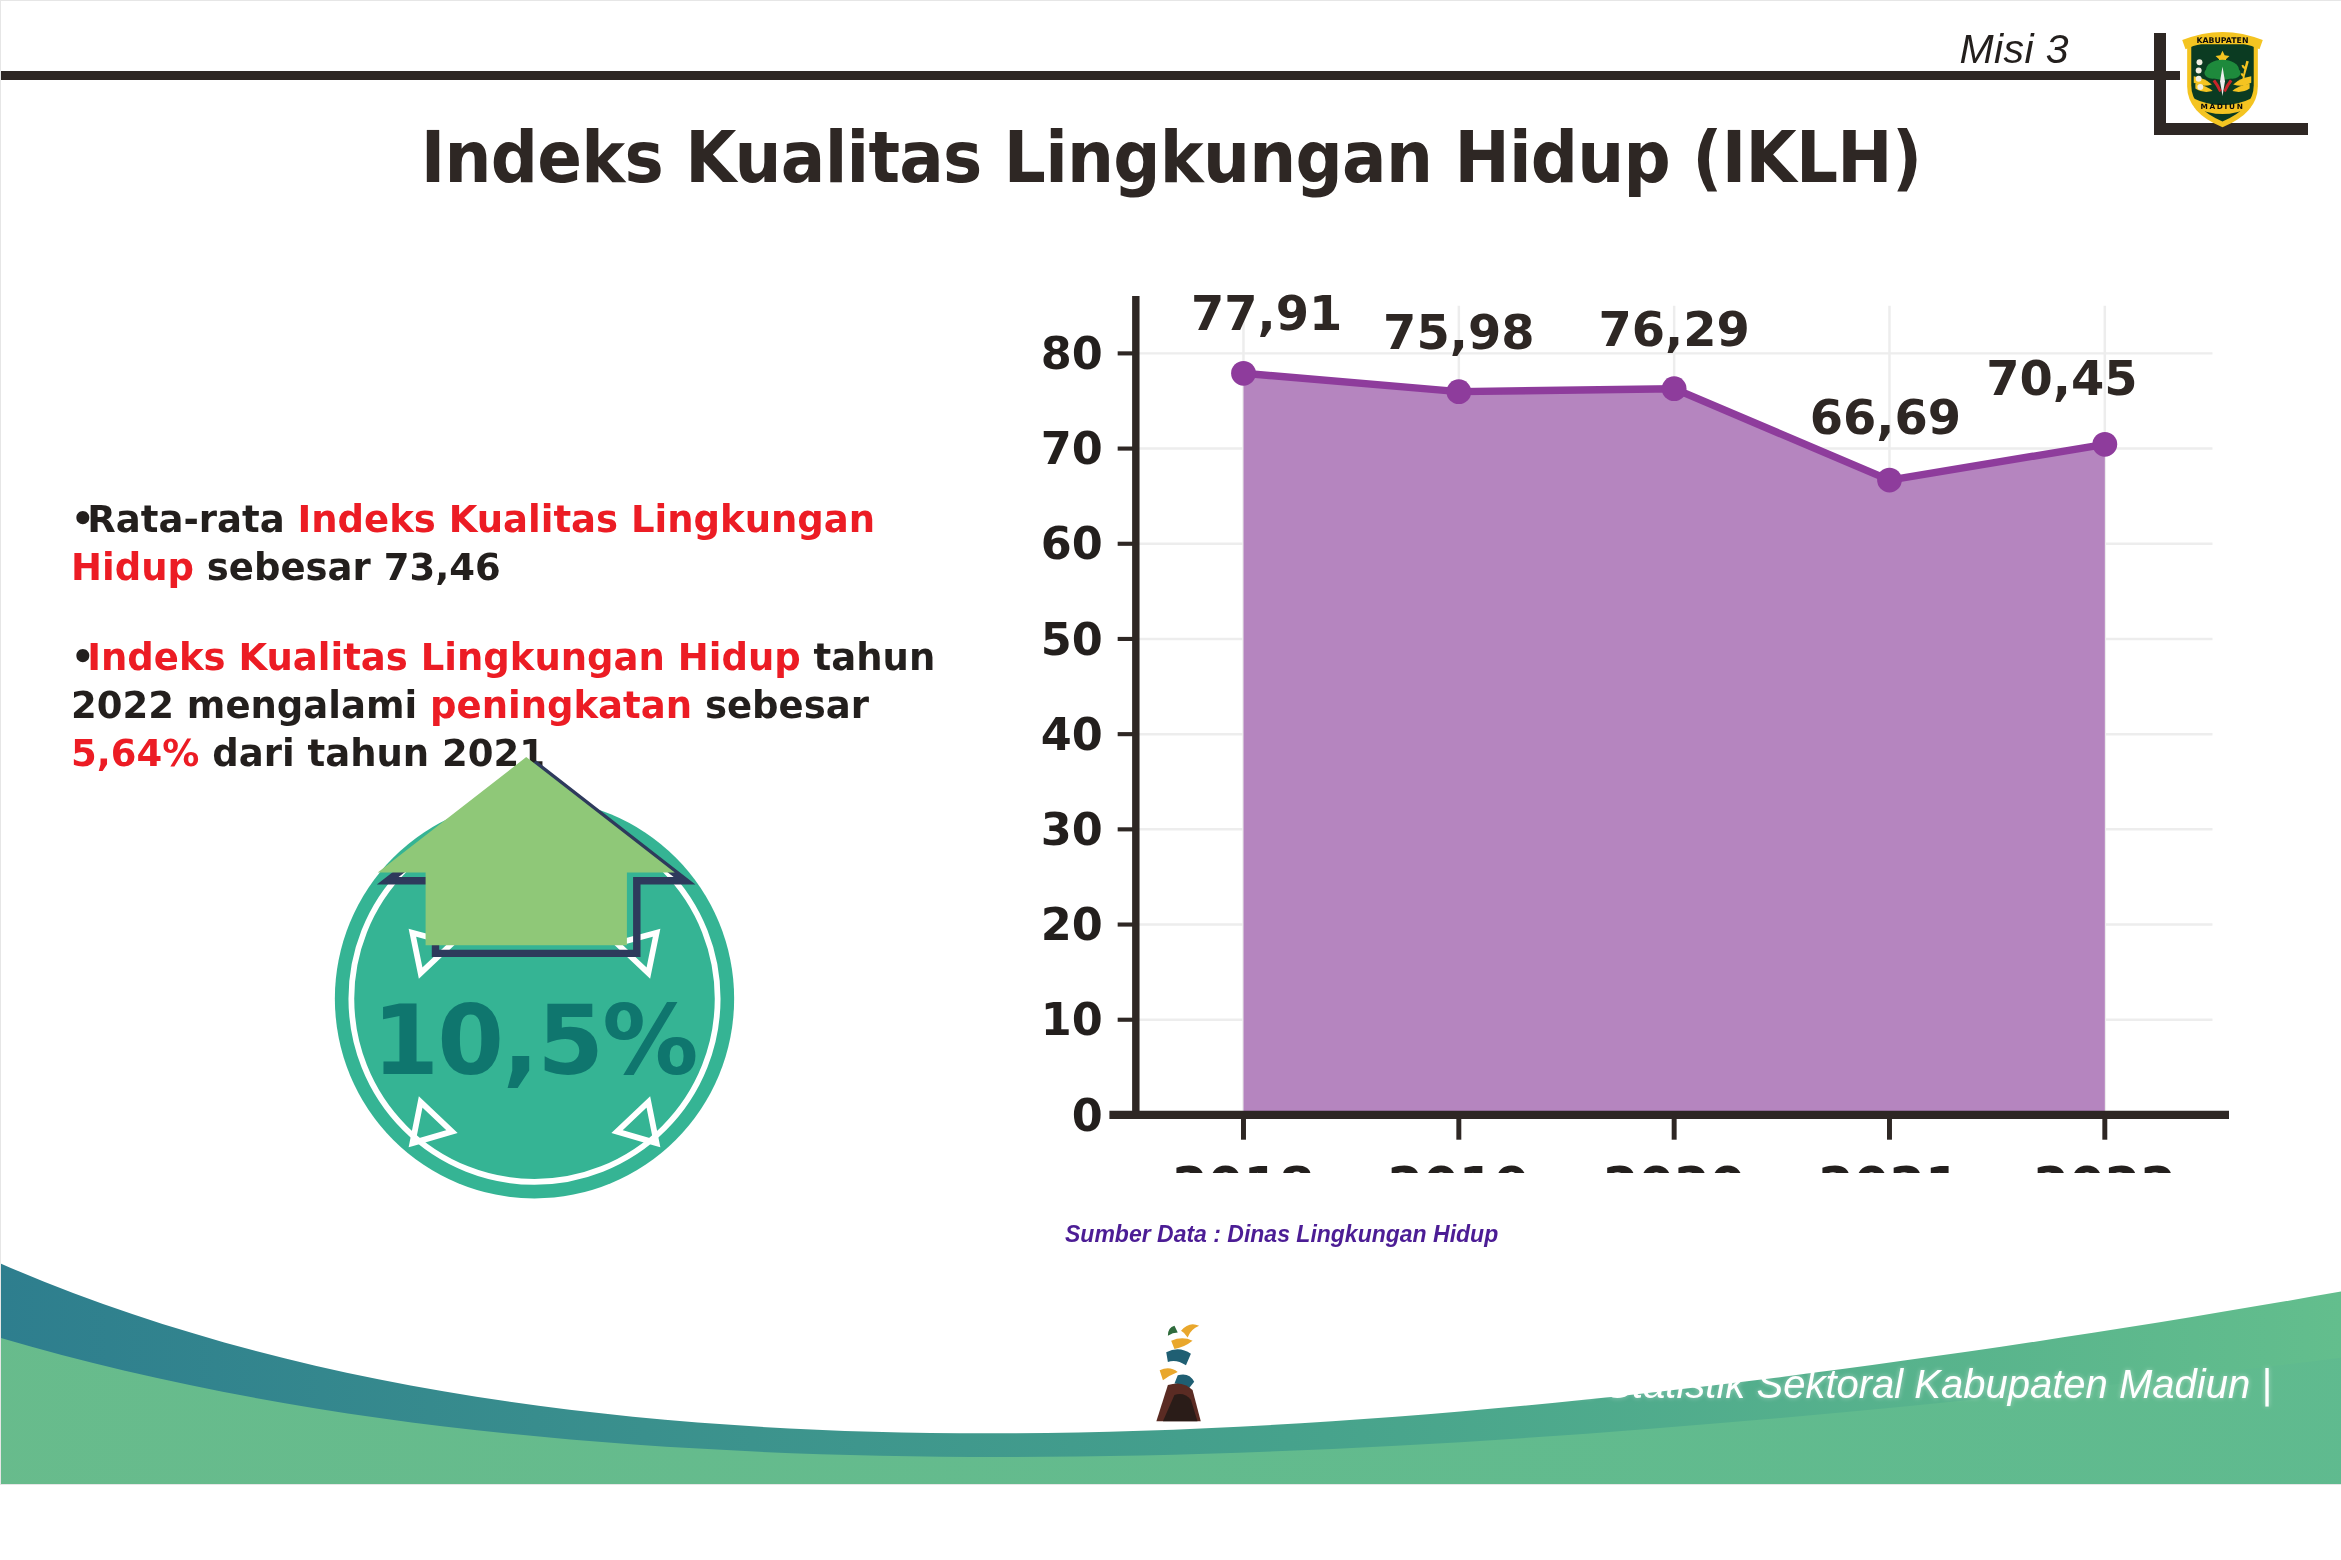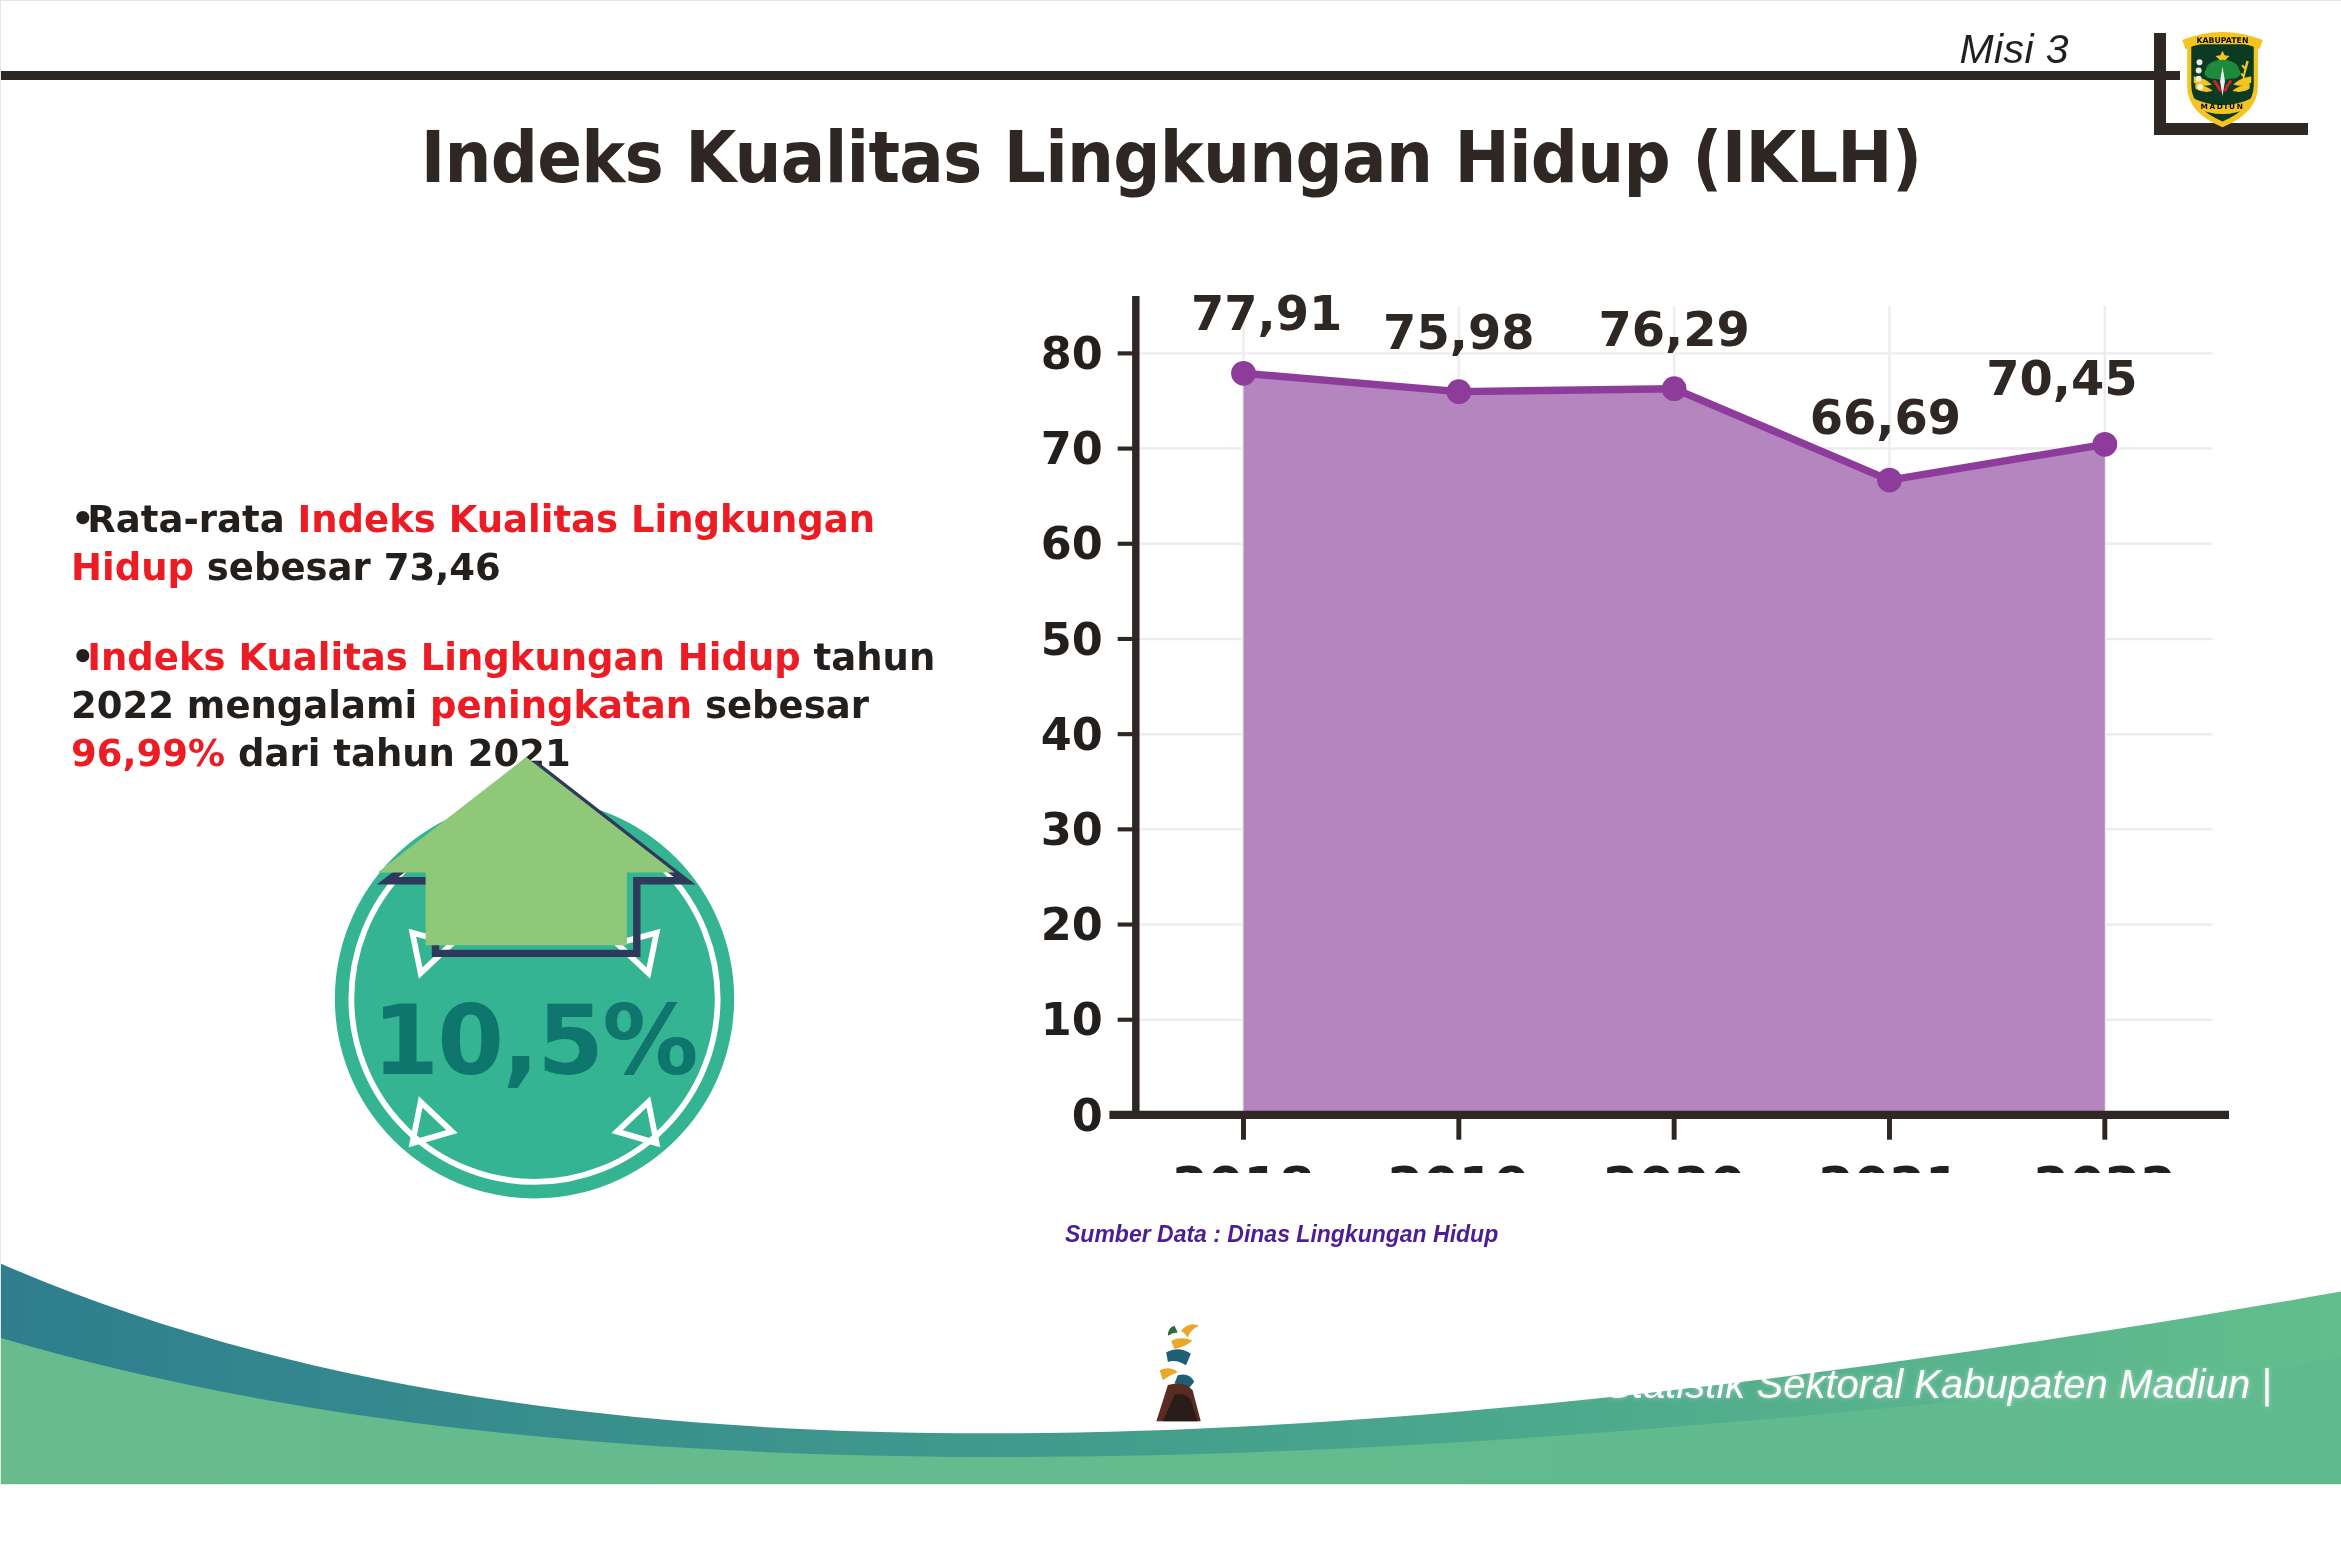--- a/index.html
+++ b/index.html
@@ -256,21 +256,21 @@
     <text x="59" y="114" font-family="DejaVu Sans, sans-serif" font-size="9" font-weight="bold" fill="#0B0B0B" text-anchor="middle" letter-spacing="2">MADIUN</text>
   </svg>
 
   <div class="title">Indeks Kualitas Lingkungan Hidup (IKLH)</div>
 
   <div class="bullet-block b1">
     <span class="bullet-dot">•</span><span>Rata-rata </span><span class="hl">Indeks Kualitas Lingkungan Hidup</span><span> sebesar 73,46</span>
   </div>
 
   <div class="bullet-block b2">
-    <span class="bullet-dot">•</span><span class="hl">Indeks Kualitas Lingkungan Hidup</span><span> tahun 2022 mengalami </span><span class="hl">peningkatan</span><span> sebesar </span><span class="hl">96,99%</span><span> dari tahun 2021</span>
+    <span class="bullet-dot">•</span><span class="hl">Indeks Kualitas Lingkungan Hidup</span><span> tahun 2022 mengalami </span><span class="hl">peningkatan</span><span> sebesar </span><span class="hl">5,64%</span><span> dari tahun 2021</span>
   </div>
 
   <div class="badge-wrap">
     <svg class="badge-arrow" viewBox="0 0 520 550">
 
       <circle cx="260" cy="305" r="242" fill="#35B494"></circle>
       <circle cx="260" cy="305" r="222" fill="none" stroke="#ffffff" stroke-width="7"></circle>
 
       <path d="M112 225 L160 238 L122 274 Z" fill="none" stroke="#ffffff" stroke-width="7"></path>
       <path d="M408 225 L360 238 L398 274 Z" fill="none" stroke="#ffffff" stroke-width="7"></path>

